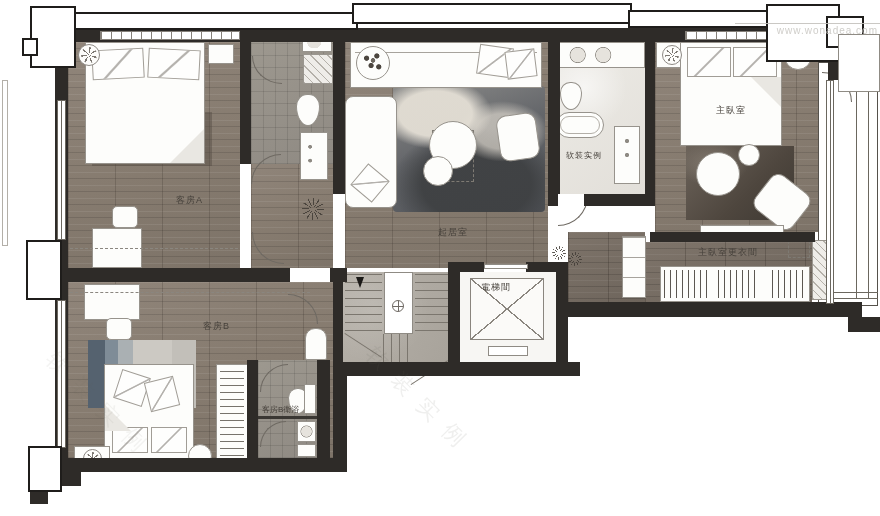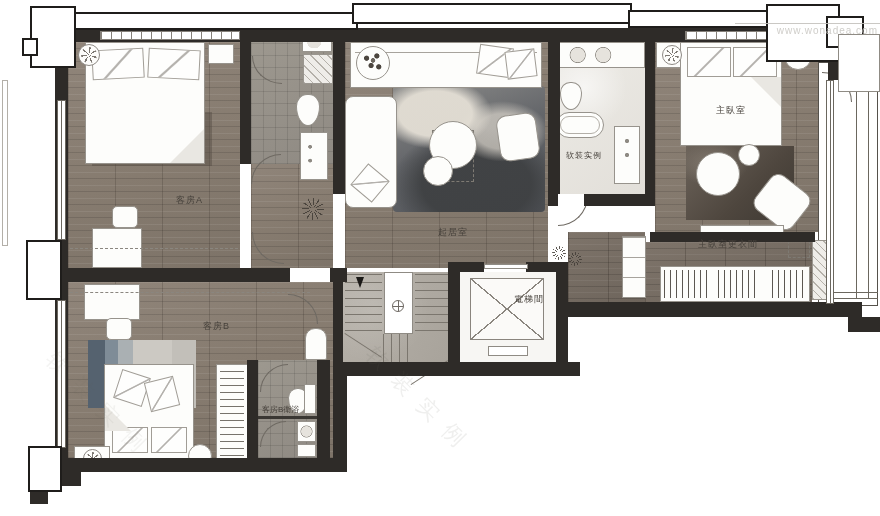--- a/index.html
+++ b/index.html
@@ -173,24 +173,24 @@
   <div class="star" style="left:552px;top:246px;width:14px;height:14px;"></div>
   <div class="star" style="left:568px;top:252px;width:14px;height:14px;"></div>
   <div class="fixt" style="left:622px;top:236px;width:24px;height:62px;background:repeating-linear-gradient(0deg,rgba(0,0,0,0) 0 19px,#a7a39c 19px 20px),#fdfdfb;"></div>
   <div class="fixt" style="left:660px;top:266px;width:150px;height:36px;">
     <div style="position:absolute;inset:3px;background:repeating-linear-gradient(90deg,#5c5751 0 1px,rgba(0,0,0,0) 1px 6px);"></div>
     <div style="position:absolute;left:46px;top:3px;bottom:3px;width:8px;background:#fdfdfb;"></div>
     <div style="position:absolute;left:98px;top:3px;bottom:3px;width:8px;background:#fdfdfb;"></div>
   </div>
   <div class="hatch" style="left:812px;top:240px;width:20px;height:60px;"></div>
   <div class="dash" style="left:788px;top:236px;width:22px;height:22px;"></div>
-  <div class="label" style="left:698px;top:238px;">主臥室更衣間</div>
+  <div class="label" style="left:698px;top:246px;">主臥室更衣間</div>
 
   <div class="xbox" style="left:470px;top:278px;width:74px;height:62px;"></div>
-  <div class="label" style="left:481px;top:293px;margin-left:33px;">電梯間</div>
+  <div class="label" style="left:481px;top:281px;">電梯間</div>
   <div class="thinline" style="left:488px;top:346px;width:40px;height:10px;z-index:3;"></div>
   <div class="thinline" style="left:484px;top:264px;width:44px;height:5px;z-index:6;"></div>
 
   <div class="treadsh" style="left:345px;top:274px;width:37px;height:58px;"></div>
   <div class="thinline" style="left:384px;top:272px;width:29px;height:62px;z-index:2;"></div>
   <div class="target" style="left:392px;top:300px;width:12px;height:12px;"></div>
   <div class="treadsh" style="left:415px;top:274px;width:33px;height:58px;"></div>
   <div class="treadsv" style="left:383px;top:334px;width:30px;height:28px;"></div>
   <div class="abs" style="left:345px;top:333px;width:44px;height:1px;background:#7b766e;transform:rotate(33deg);transform-origin:left top;z-index:2;"></div>
   <div class="abs" style="left:404px;top:360px;width:44px;height:1px;background:#7b766e;transform:rotate(-33deg);transform-origin:right bottom;z-index:2;"></div>

